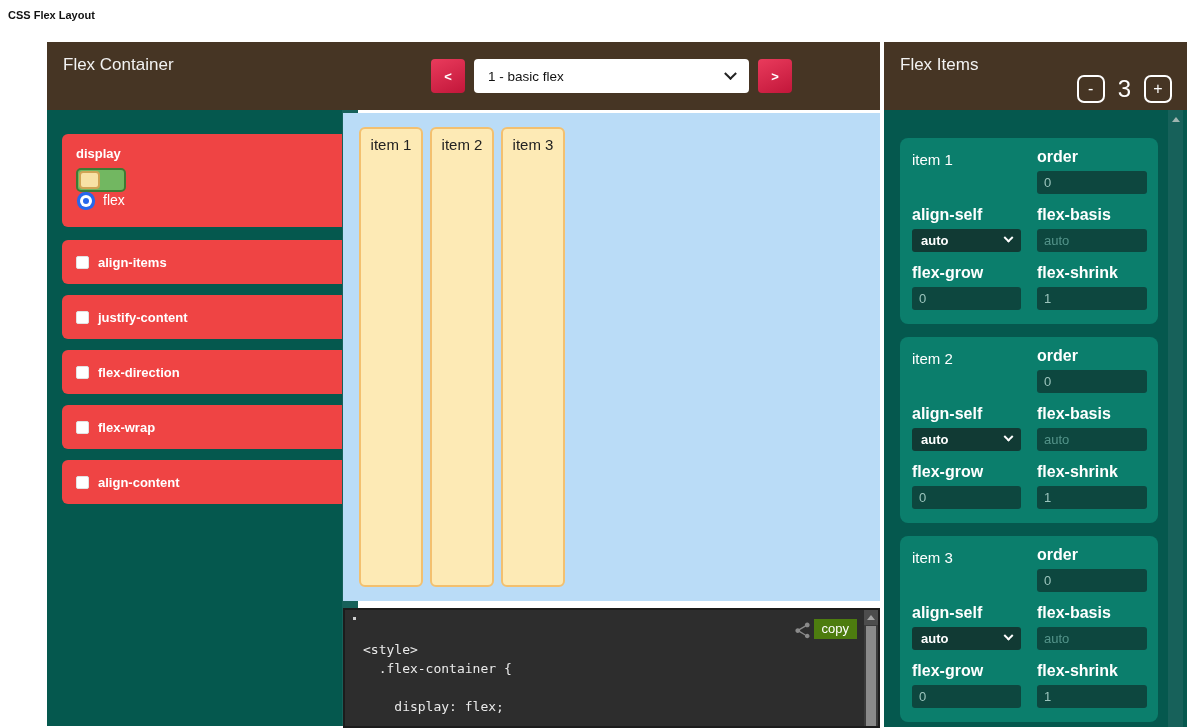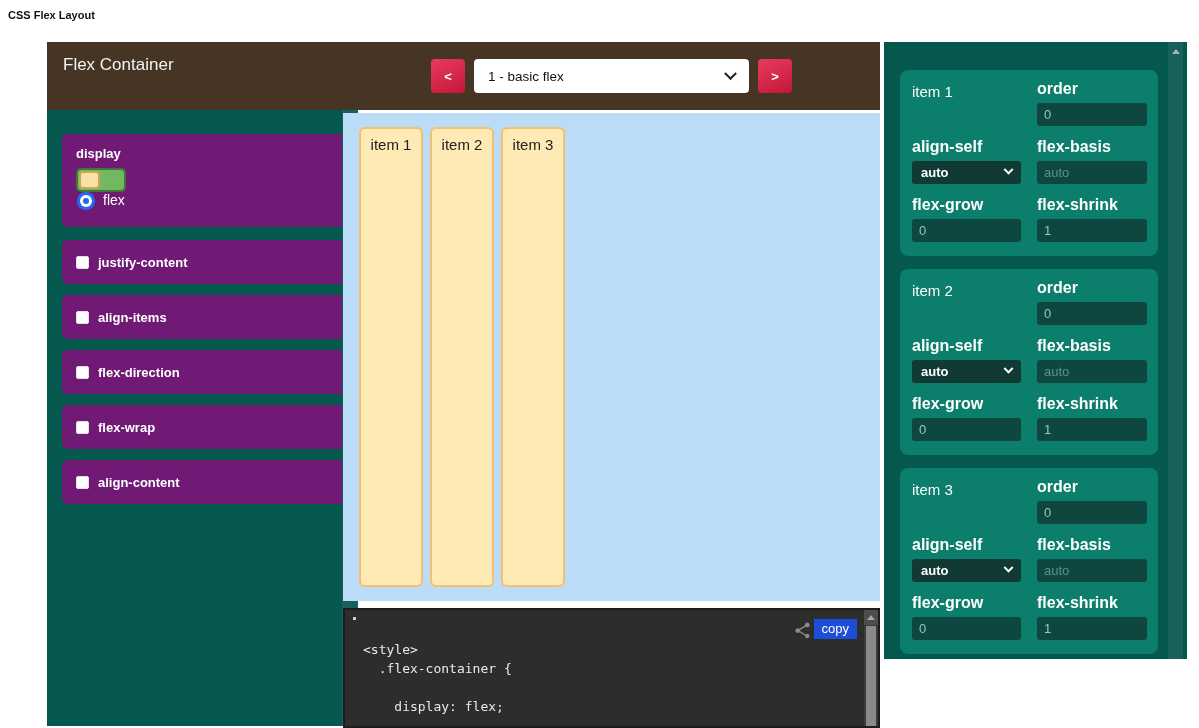--- a/index.html
+++ b/index.html
@@ -38,21 +38,21 @@
     border-left: 4px solid transparent; border-right: 4px solid transparent;
     border-bottom: 5px solid #9fb5b0;
   }
 
   
   #left-panel { left: 7px; top: 42px; width: 351px; padding-left: 40px; }
   #left-panel .panel-body { height: 616px; padding: 24px 38px 0 15px; }
   #left-panel .teal-scrollbar { right: 0; }
 
   .ctrl-card {
-    background: #701a75; border-radius: 6px;
+    background: #ef4444; border-radius: 6px;
     width: 293px; margin-bottom: 11px;
   }
   .display-card { height: 93px; padding: 12px 14px; margin-bottom: 13px; }
   .display-card .card-label { font-size: 13px; font-weight: bold; color: #fff; }
   .toggle {
     margin-top: 7px; width: 50px; height: 24px;
     background: #72b761; border: 2px solid #3e7a33; border-radius: 5px;
     position: relative;
   }
   .toggle-knob {
@@ -128,21 +128,21 @@
   }
   .code-text {
     position: absolute; left: 18px; top: 30px;
     font-family: "DejaVu Sans Mono", monospace;
     font-size: 13px; line-height: 19px; color: #eaeaea;
     white-space: pre;
   }
   .share-icon { position: absolute; right: 66px; top: 11px; }
   .copy-btn {
     position: absolute; right: 21px; top: 9px;
-    background: #1d4ed8; color: #fff; font-size: 13px;
+    background: #4d7c0f; color: #fff; font-size: 13px;
     padding: 2px 8px 3px 8px; border: none; cursor: pointer;
   }
   .code-scrollbar {
     position: absolute; right: 0; top: 0; width: 14px; height: 100%;
     background: #3b3b3b;
   }
   .code-scroll-arrow {
     position: absolute; top: 0; left: 0; width: 14px; height: 15px;
     background: #4d4d4d;
   }
@@ -221,26 +221,26 @@
         <div class="toggle-knob"></div>
       </div>
       <div class="radio-row">
         <span class="radio-dot"></span>
         <span class="radio-label">flex</span>
       </div>
     </div>
 
       <div class="ctrl-card checkbox-card">
         <span class="checkbox-box"></span>
+        <span class="checkbox-label">align-items</span>
+      </div>
+
+      <div class="ctrl-card checkbox-card">
+        <span class="checkbox-box"></span>
         <span class="checkbox-label">justify-content</span>
-      </div>
-
-      <div class="ctrl-card checkbox-card">
-        <span class="checkbox-box"></span>
-        <span class="checkbox-label">align-items</span>
       </div>
 
       <div class="ctrl-card checkbox-card">
         <span class="checkbox-box"></span>
         <span class="checkbox-label">flex-direction</span>
       </div>
 
       <div class="ctrl-card checkbox-card">
         <span class="checkbox-box"></span>
         <span class="checkbox-label">flex-wrap</span>
@@ -288,20 +288,28 @@
     </svg>
   </span>
   <button class="copy-btn">copy</button>
   <div class="code-scrollbar">
     <span class="code-scroll-arrow"></span>
     <span class="code-scroll-thumb"></span>
   </div>
 </div>
 
 <div id="right-panel" class="panel">
+  <div class="panel-header">
+    <span>Flex Items</span>
+    <div class="count-controls">
+      <button class="count-btn">-</button>
+      <span class="count-value">3</span>
+      <button class="count-btn">+</button>
+    </div>
+  </div>
   <div class="panel-body">
 
       <div class="item-card">
         <div class="item-card-name">item 1</div>
         <div class="field">
           <span class="field-label">order</span>
           <input class="field-input" type="text" value="0" style="">
         </div>
         <div class="field">
           <span class="field-label">align-self</span>

